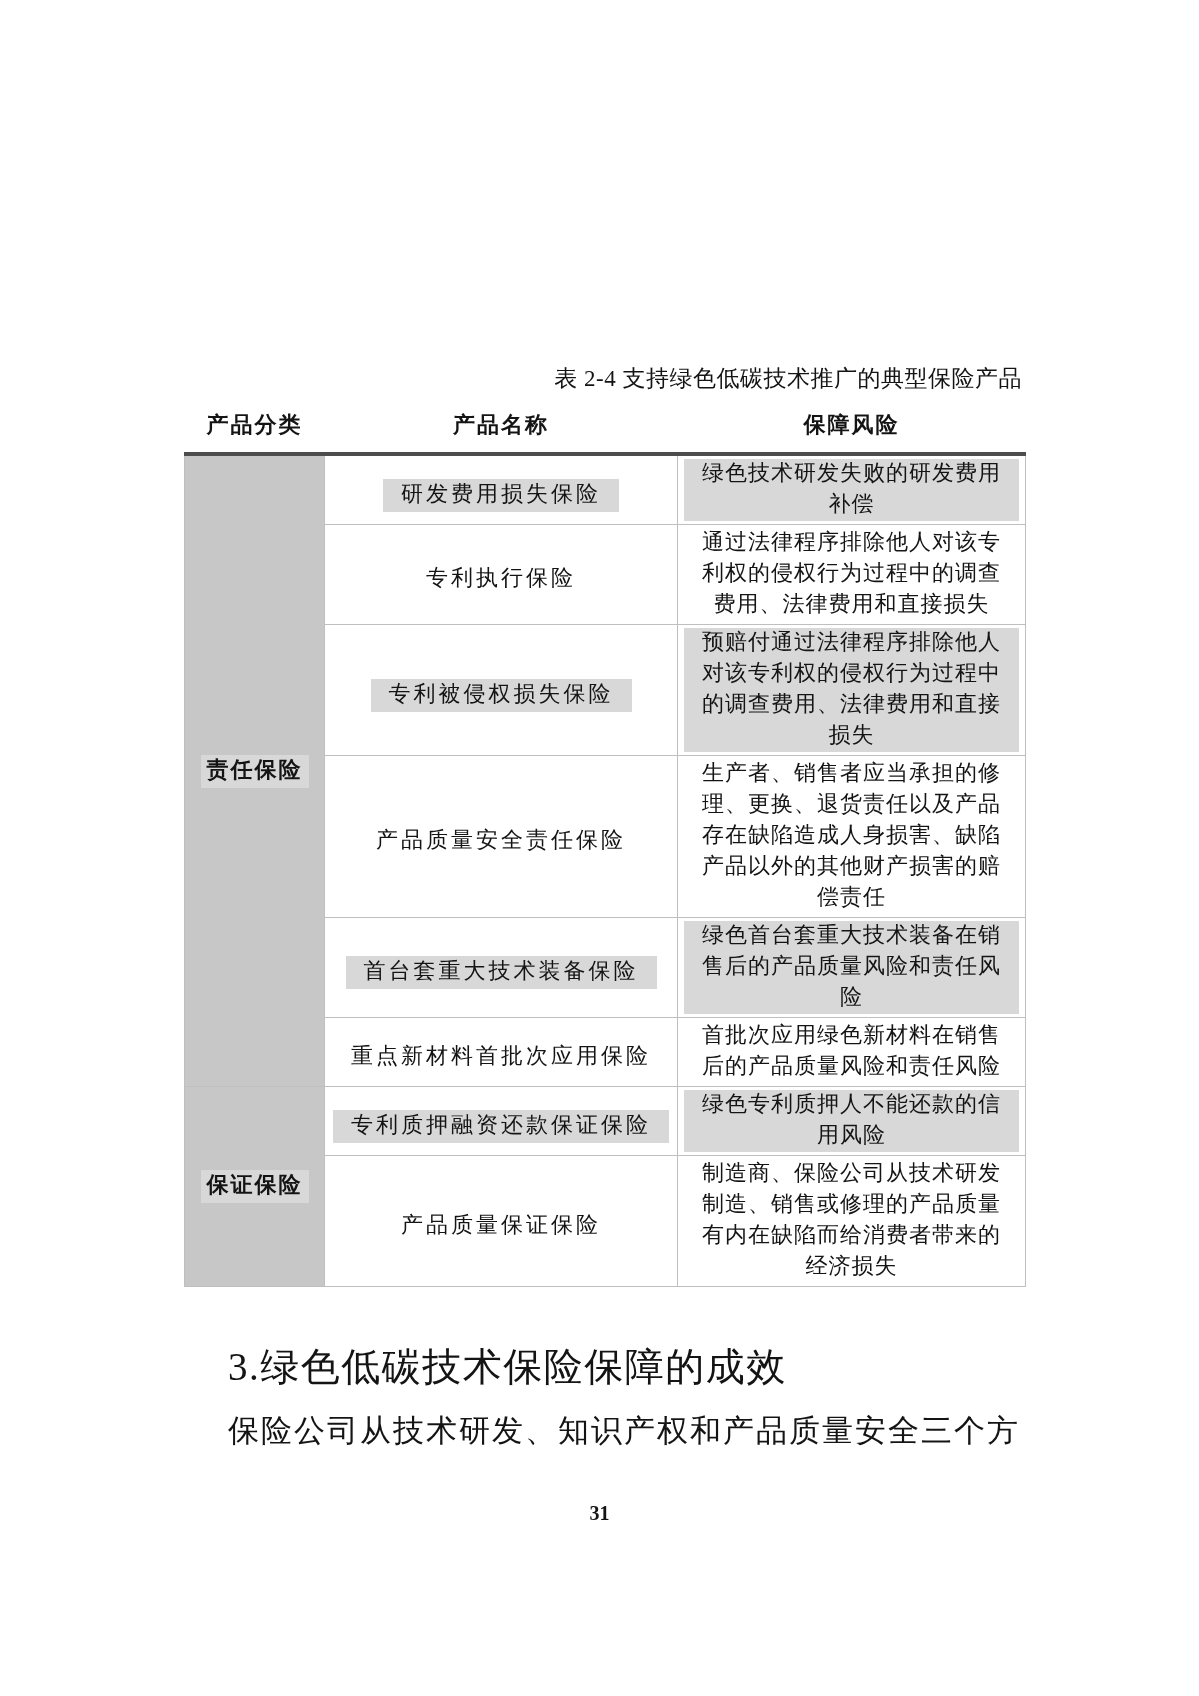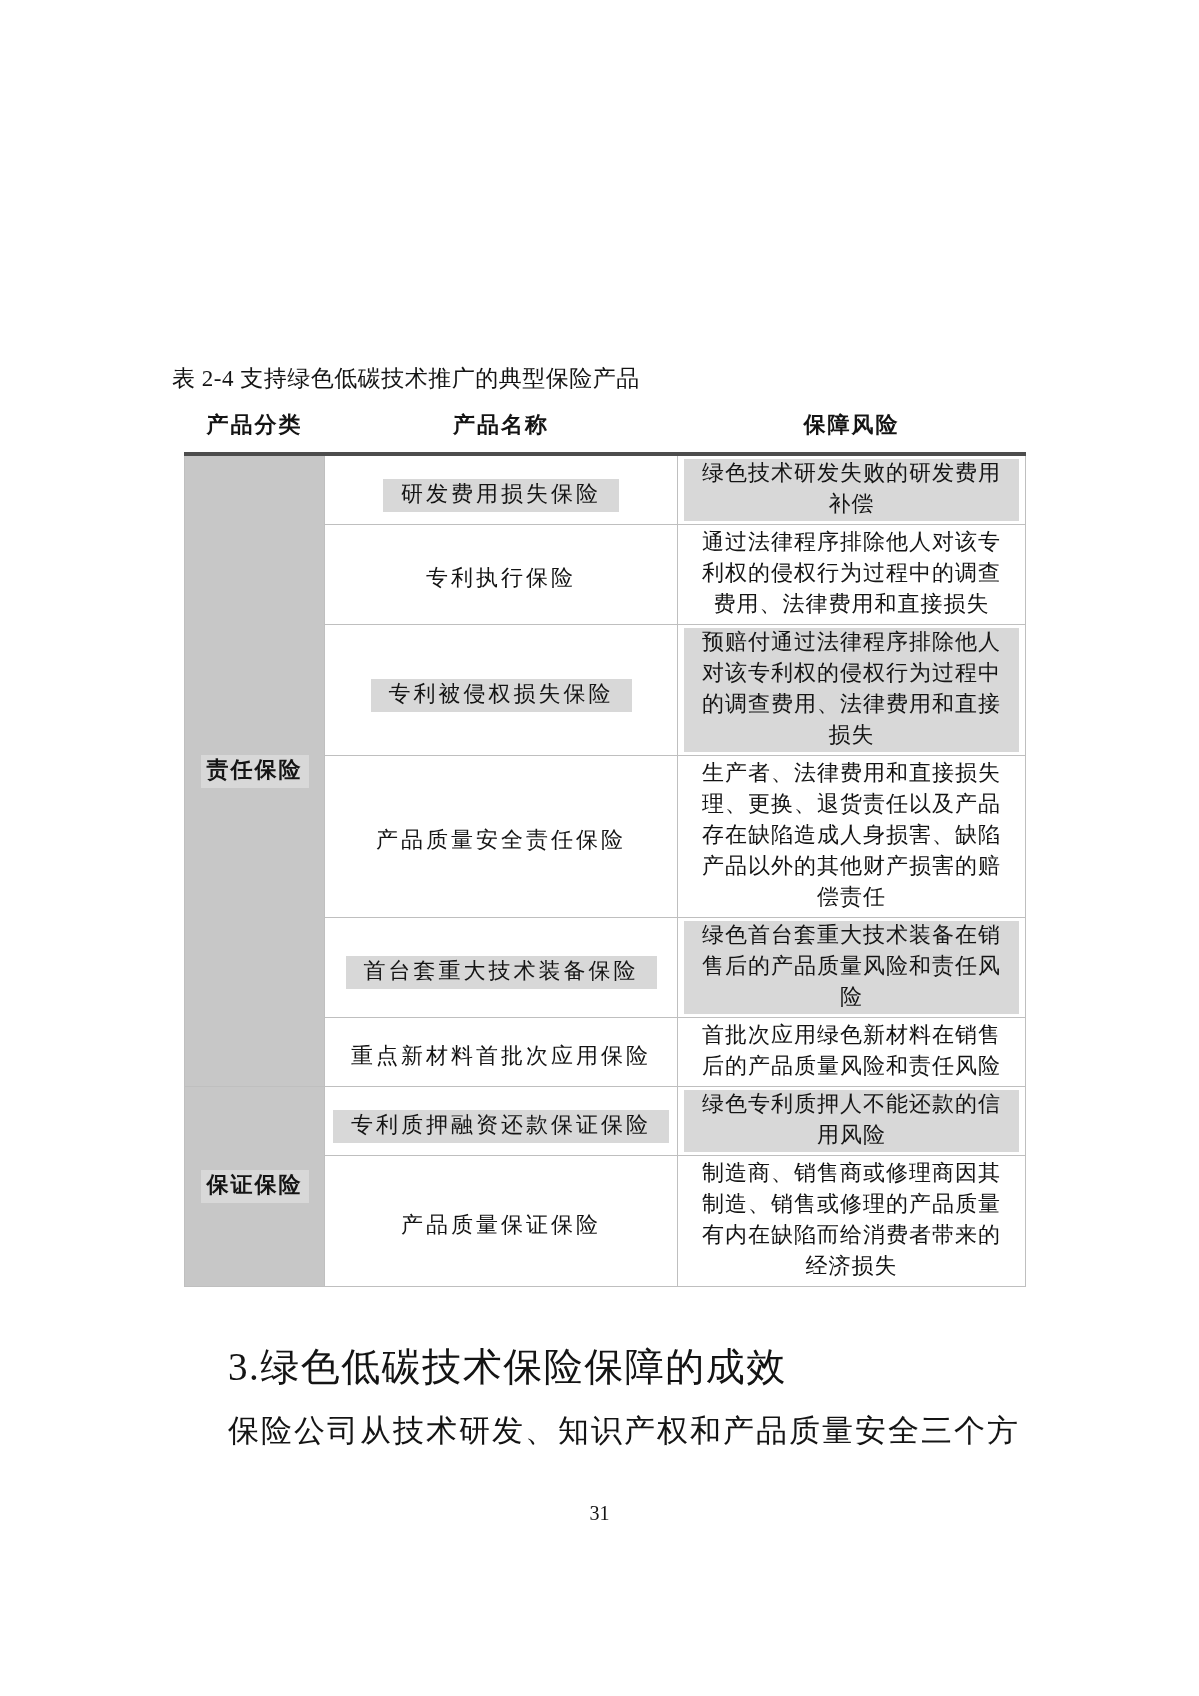--- a/index.html
+++ b/index.html
@@ -18,22 +18,22 @@
     font-size:31px;
     line-height:57px;
     letter-spacing:1.5px;
     white-space:pre-line;
     text-align:justify;
   }
   .para-top { top:130px; left:172px; width:862px; }
 
   .caption {
     position:absolute;
-    top:363px; left:172px; width:862px;
-    text-align:left;
+    top:363px; left:160px; width:862px;
+    text-align:right;
     font-size:23px;
     letter-spacing:0.5px;
   }
 
   table.products {
     position:absolute;
     top:398px; left:184px;
     width:841px;
     border-collapse:collapse;
     table-layout:fixed;
@@ -97,20 +97,21 @@
   .para-bottom {
     top:1402px; left:172px; width:862px;
     text-indent:56px;
     letter-spacing:2px;
   }
   .page-number {
     position:absolute;
     top:1502px; left:0; width:100%;
     text-align:center;
     font-size:20px;
+    font-weight:bold;
   }
 </style>
 </head>
 <body>
 
 <div class="page">
 
 
   <div class="caption">表 2-4 支持绿色低碳技术推广的典型保险产品</div>
 
@@ -149,21 +150,21 @@
           <td class="risk">
             <span class="risk-text band">预赔付通过法律程序排除他人
 对该专利权的侵权行为过程中
 的调查费用、法律费用和直接
 损失</span>
           </td>
         </tr>
         <tr>
           <td class="name"><span class="band">产品质量安全责任保险</span></td>
           <td class="risk">
-            <span class="risk-text band">生产者、法律费用和直接损失
+            <span class="risk-text band">生产者、销售者应当承担的修
 理、更换、退货责任以及产品
 存在缺陷造成人身损害、缺陷
 产品以外的其他财产损害的赔
 偿责任</span>
           </td>
         </tr>
         <tr class="shaded">
           <td class="name"><span class="band">首台套重大技术装备保险</span></td>
           <td class="risk">
             <span class="risk-text band">绿色首台套重大技术装备在销
@@ -182,21 +183,21 @@
           <td class="cat" rowspan="2"><span class="band">保证保险</span></td>
           <td class="name"><span class="band">专利质押融资还款保证保险</span></td>
           <td class="risk">
             <span class="risk-text band">绿色专利质押人不能还款的信
 用风险</span>
           </td>
         </tr>
         <tr>
           <td class="name"><span class="band">产品质量保证保险</span></td>
           <td class="risk">
-            <span class="risk-text band">制造商、销售商或修理商因其
+            <span class="risk-text band">制造商、保险公司从技术研发
 制造、销售或修理的产品质量
 有内在缺陷而给消费者带来的
 经济损失</span>
           </td>
         </tr>
       </tbody>
   </table>
 
   <h3 class="heading">3.绿色低碳技术保险保障的成效</h3>
 

